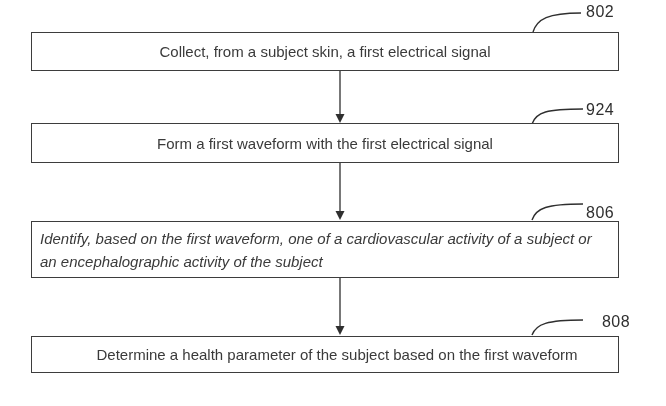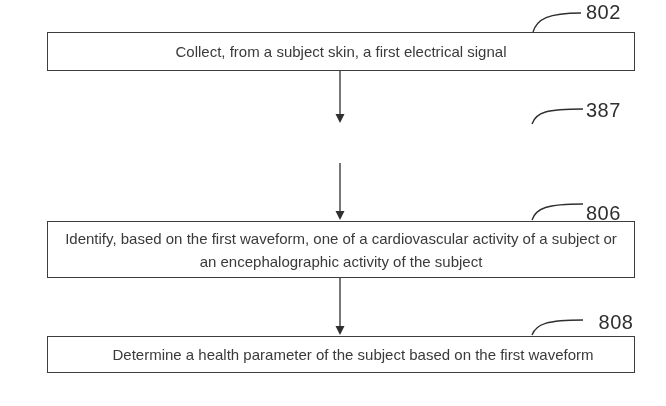--- a/index.html
+++ b/index.html
@@ -18,43 +18,43 @@
   .overlay {
     position: absolute;
     left: 0;
     top: 0;
     width: 666px;
     height: 406px;
     pointer-events: none;
   }
   .flow-box {
     position: absolute;
-    left: 47px;
+    left: 31px;
     width: 588px;
     border: 1.4px solid #3d3d3d;
     background: #ffffff;
     display: flex;
     align-items: center;
     justify-content: center;
     box-sizing: border-box;
-    text-align: center;
+    text-align: left;
     font-size: 15px;
     color: #3a3a3a;
     line-height: 23px;
     padding: 0 8px;
   }
   .box1 { top: 32px;  height: 39px; }
   .box2 { top: 123px; height: 40px; }
-  .box3 { top: 221px; height: 57px; }
+  .box3 { top: 221px; height: 57px; font-style: italic; }
   .box4 { top: 336px; height: 37px; padding-left: 32px; }
   .ref-label {
     position: absolute;
     left: 586px;
     width: 60px;
-    font-size: 20px;
+    font-size: 16px;
     line-height: 22px;
     color: #2f2f2f;
     letter-spacing: 0.5px;
   }
   .ref1 { top: 1px; }
   .ref2 { top: 99px; }
   .ref3 { top: 202px; }
   .ref4 { top: 311px; text-align: center; }
 </style>
 </head>
@@ -74,27 +74,30 @@
     <line x1="340" y1="163" x2="340" y2="213" stroke="#2f2f2f" stroke-width="1.3"></line>
     <polygon points="335.5,211 344.5,211 340,220" fill="#2f2f2f"></polygon>
     <line x1="340" y1="278" x2="340" y2="328" stroke="#2f2f2f" stroke-width="1.3"></line>
     <polygon points="335.5,326 344.5,326 340,335" fill="#2f2f2f"></polygon>
   </svg>
 
   <div class="flow-box box1">
     <span>Collect, from a subject skin, a first electrical signal</span>
   </div>
 
+  <div class="flow-box box2">
+    <span>Form a first waveform with the first electrical signal</span>
+  </div>
 
   <div class="flow-box box3">
     <span>Identify, based on the first waveform, one of a cardiovascular activity of a subject or an encephalographic activity of the subject</span>
   </div>
 
   <div class="flow-box box4">
     <span>Determine a health parameter of the subject based on the first waveform</span>
   </div>
 
   <div class="ref-label ref1">802</div>
-  <div class="ref-label ref2">387</div>
+  <div class="ref-label ref2">924</div>
   <div class="ref-label ref3">806</div>
   <div class="ref-label ref4">808</div>
 
 </div>
 
 </body></html>

